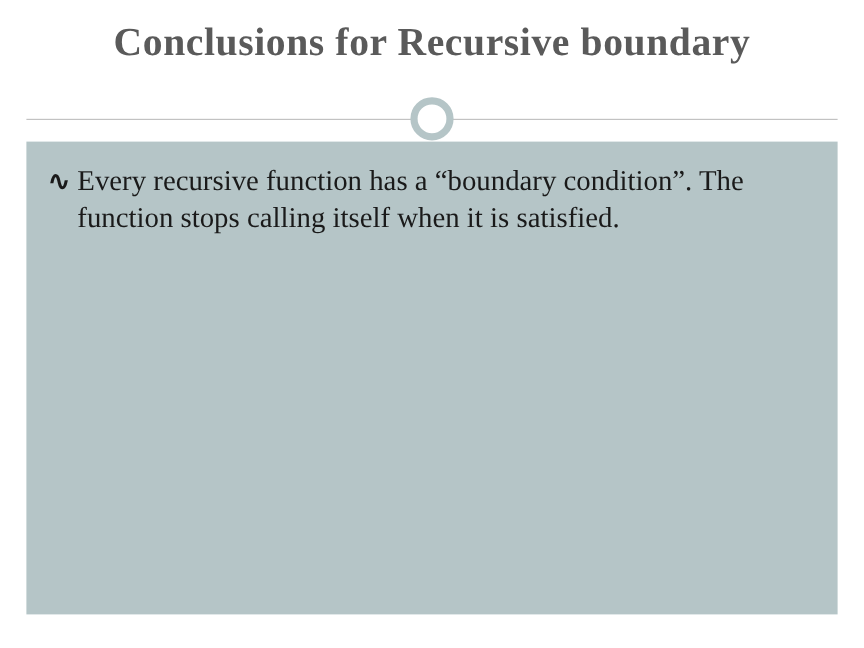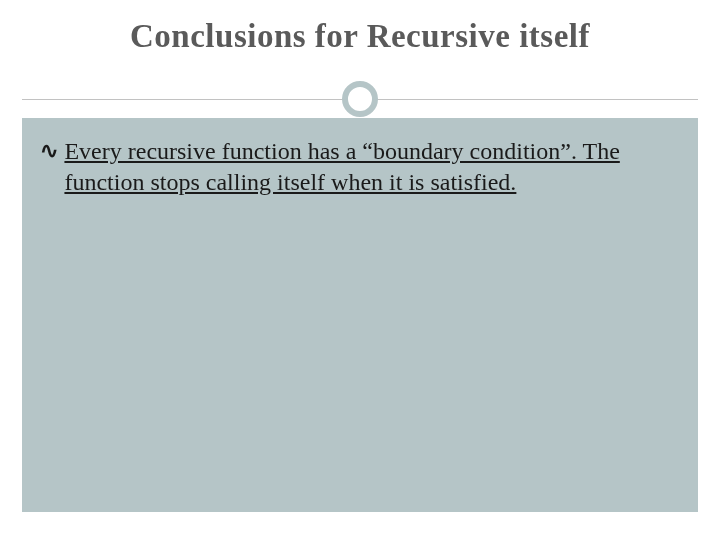--- a/index.html
+++ b/index.html
@@ -69,30 +69,29 @@
     font-size: 22px;
     line-height: 30px;
     color: #1a1a1a;
     font-family: Georgia, serif;
   }
   .bullet-text {
     font-family: Georgia, "Times New Roman", serif;
     font-size: 24px;
     line-height: 1.28;
     color: #1a1a1a;
-    text-decoration: underline;
   }
 </style>
 </head>
 <body>
 
 <div class="slide">
 
   <div class="title-wrap">
-    <h1 class="title">Conclusions for Recursive itself</h1>
+    <h1 class="title">Conclusions for Recursive boundary</h1>
   </div>
 
   <div class="divider-band">
     <div class="divider-line"></div>
     <div class="divider-circle"></div>
   </div>
 
   <div class="content-panel">
     <div class="bullet-item">
       <span class="bullet-icon" style="font-weight: bold;">∿</span>

